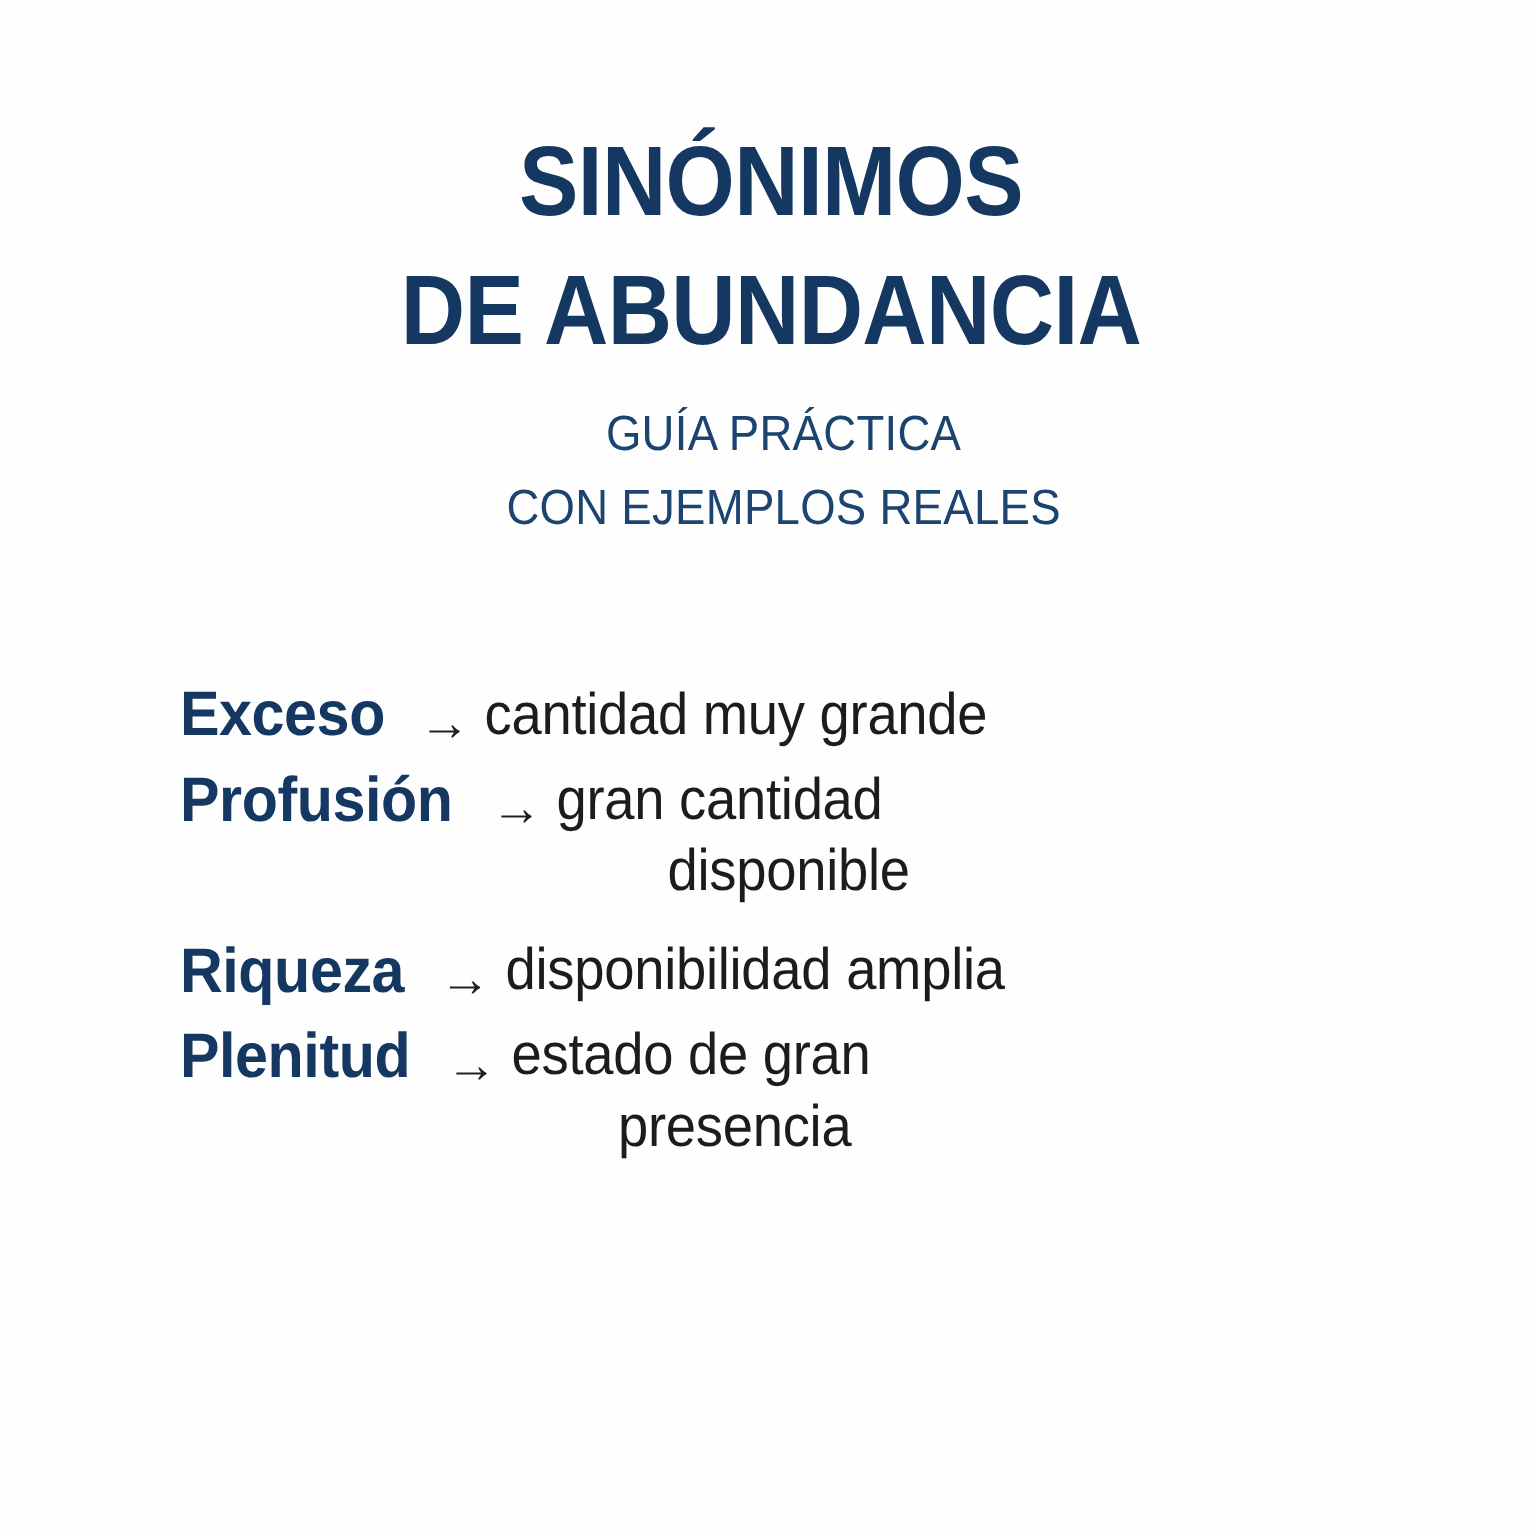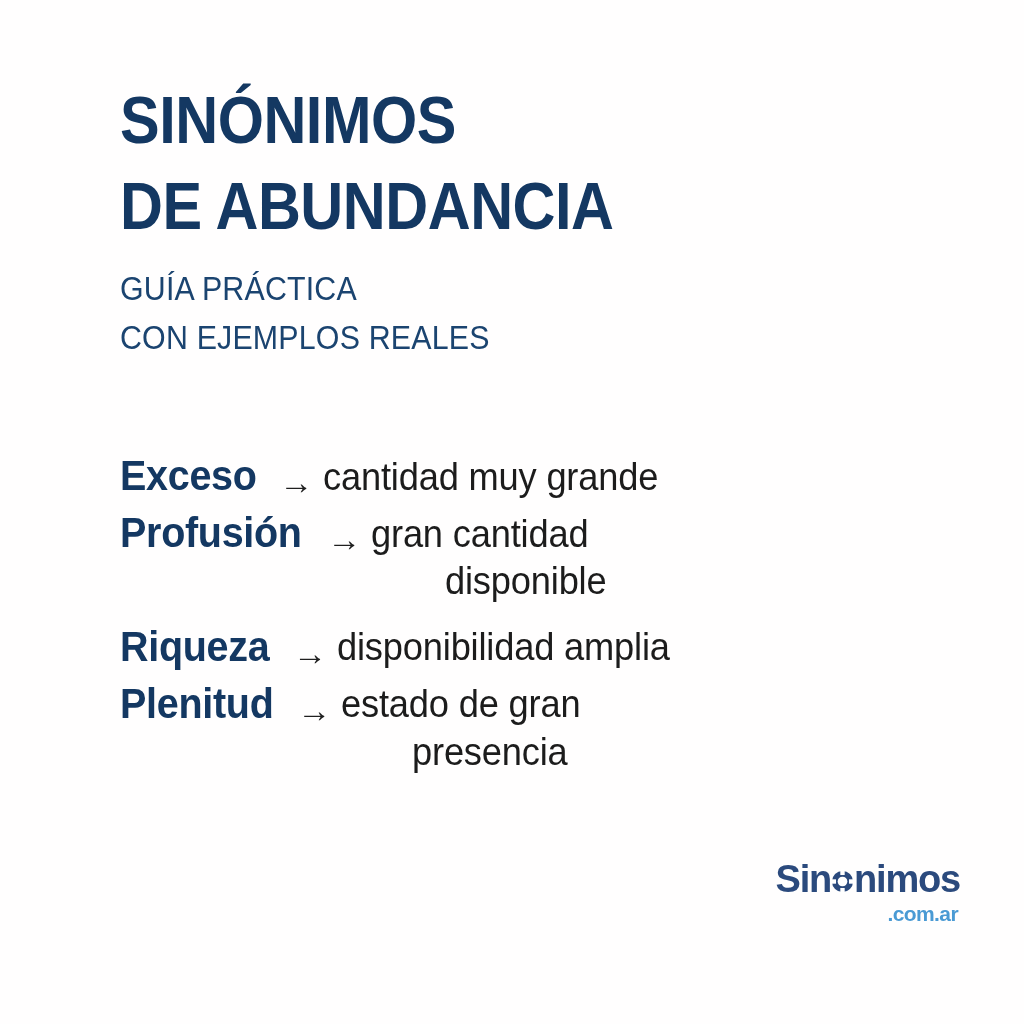--- a/index.html
+++ b/index.html
@@ -17,23 +17,24 @@
     width: 1024px;
     height: 1024px;
     background: #fffefe;
     overflow: hidden;
     box-sizing: border-box;
   }
 
   
   .header {
     position: absolute;
-    left: 120px;
+    left: 136px;
     top: 78px;
     width: 840px;
+    text-align: center;
   }
 
   .title {
     color: #143862;
     font-weight: 700;
     font-size: 66px;
     line-height: 1.30;
     letter-spacing: -0.5px;
     transform: scaleX(0.90);
     transform-origin: left top;
@@ -207,31 +208,14 @@
       <div class="syn-main">
         <span class="syn-term">Plenitud</span>
         <span class="syn-arrow">→</span>
         <span class="syn-def">estado de gran</span>
       </div>
       <div class="syn-def-cont indent-b">presencia</div>
     </div>
 
   </div>
 
-  <div class="logo">
-    <div class="logo-word">
-      <span>Sin</span>
-      <span class="logo-o">
-        <svg viewBox="0 0 32 32" width="25" height="25" aria-hidden="true">
-          <circle cx="16" cy="16" r="13.5" fill="#2b4a7d"></circle>
-          <circle cx="16" cy="16" r="6.2" fill="#ffffff"></circle>
-          <rect x="13.2" y="0.5" width="5.6" height="7.2" fill="#ffffff"></rect>
-          <rect x="13.2" y="24.3" width="5.6" height="7.2" fill="#ffffff"></rect>
-          <rect x="0.5" y="13.2" width="7.2" height="5.6" fill="#ffffff"></rect>
-          <rect x="24.3" y="13.2" width="7.2" height="5.6" fill="#ffffff"></rect>
-        </svg>
-      </span>
-      <span>nimos</span>
-    </div>
-    <span class="logo-tld">.com.ar</span>
-  </div>
 
 </div>
 
 </body></html>

